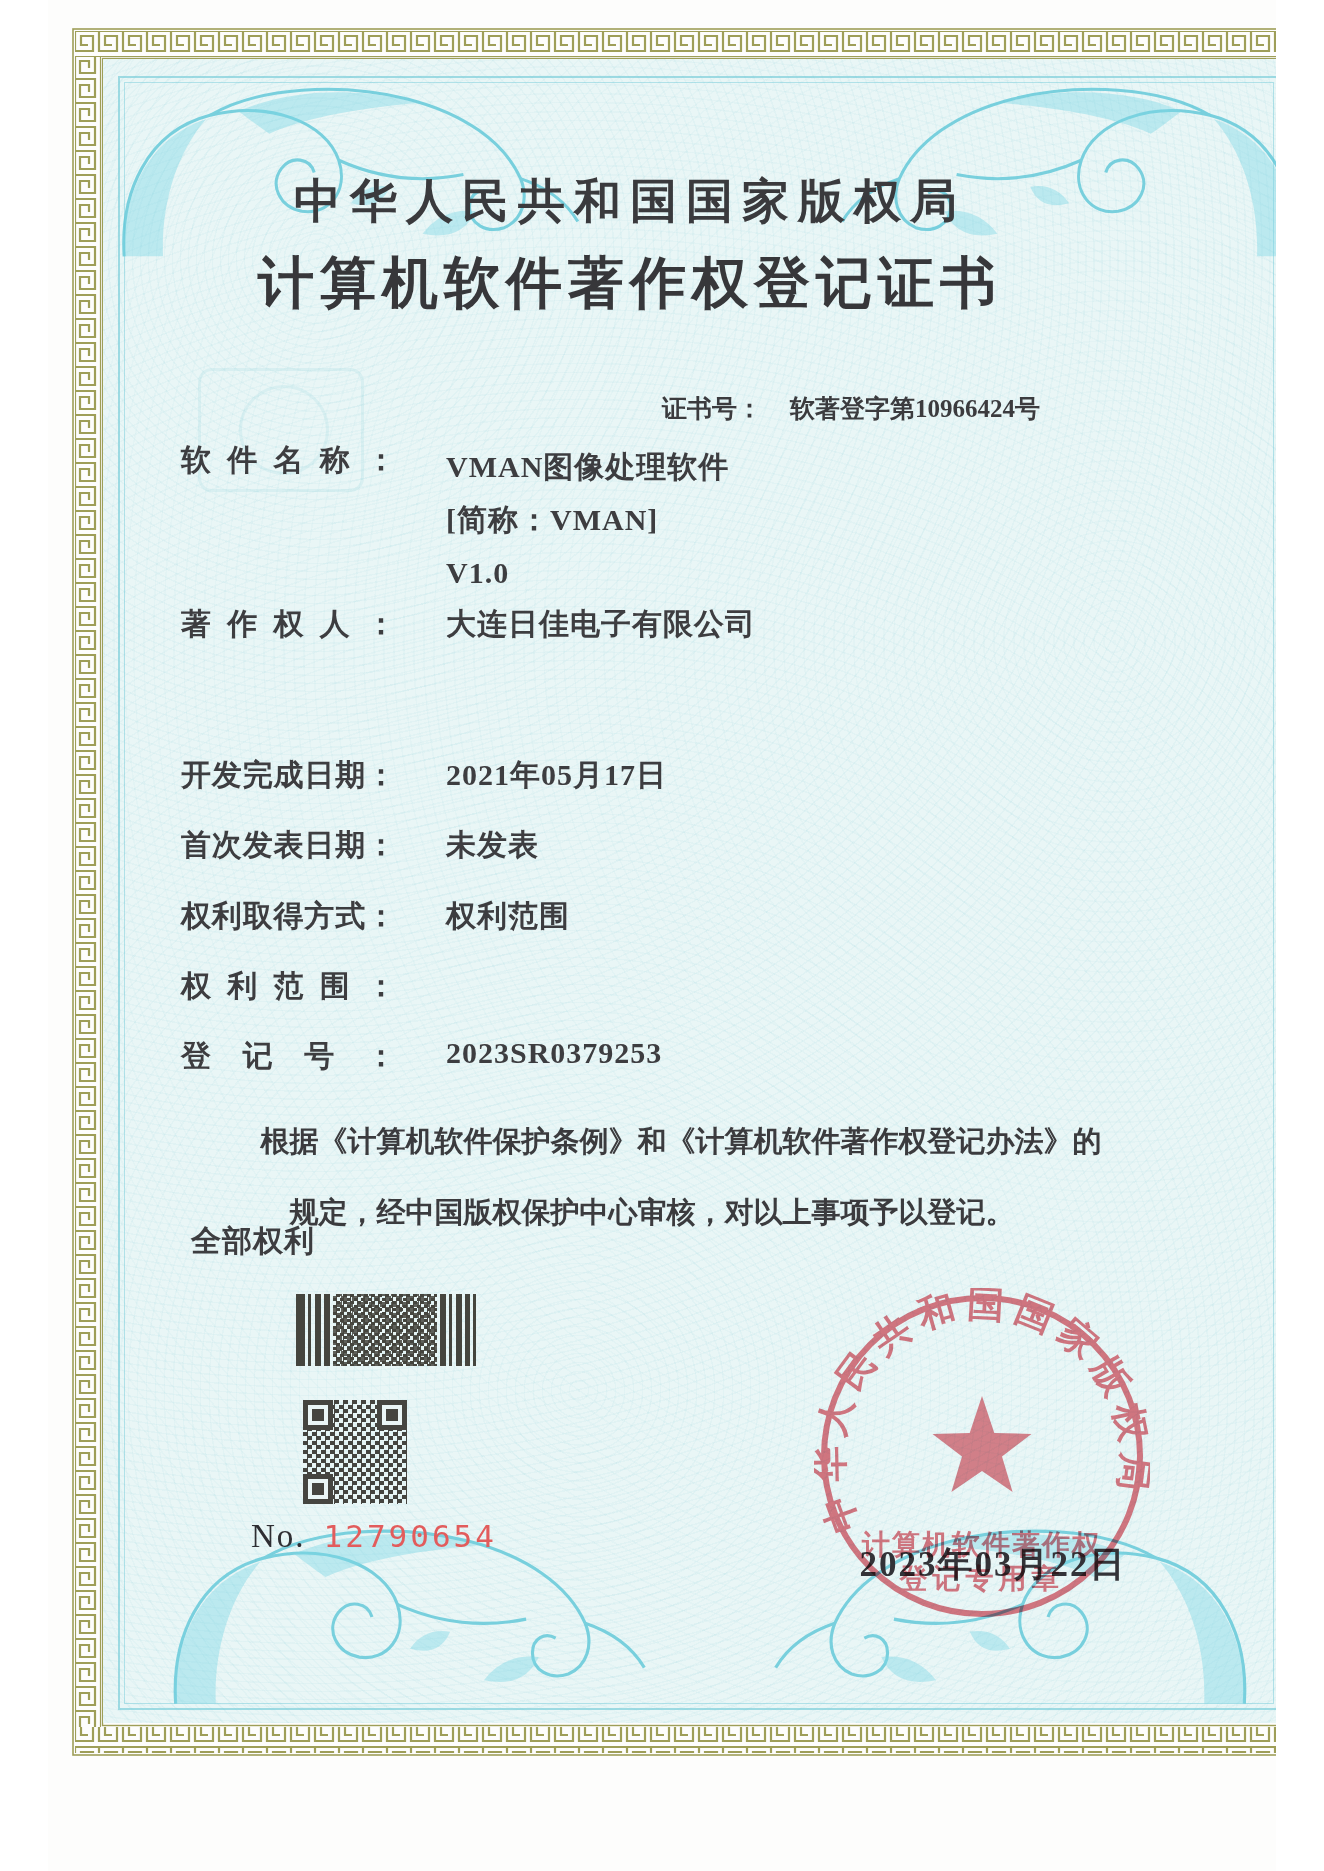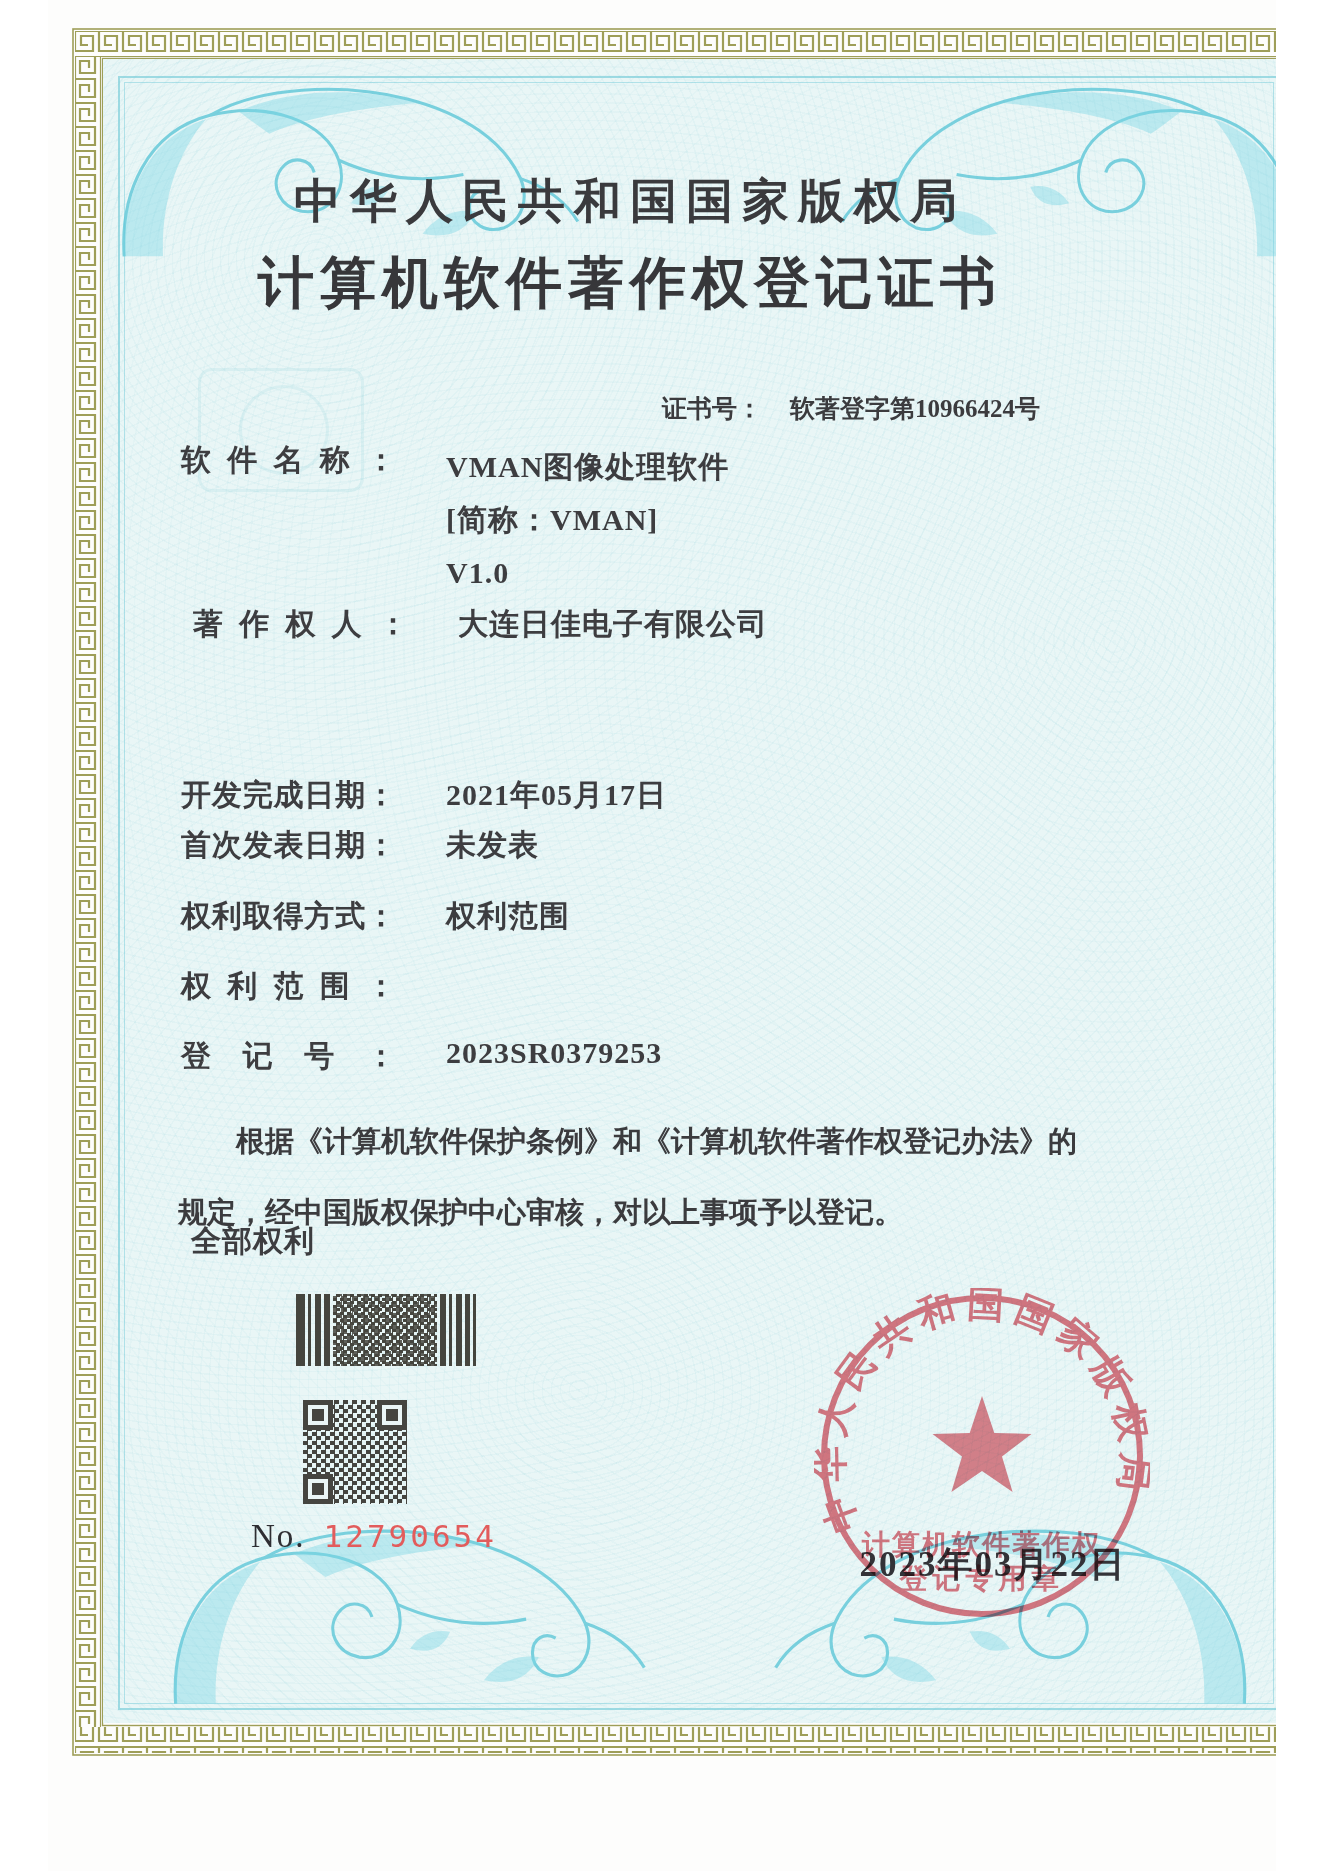--- a/index.html
+++ b/index.html
@@ -54,29 +54,29 @@
   .certno .gap{display:inline-block;width:28px;}
   .fields{position:absolute;left:133px;top:0;width:1000px;}
   .frow{position:absolute;display:flex;align-items:flex-start;font-size:30px;font-weight:700;gap:40px;}
   .flabel{
     display:inline-block;width:215px;text-align:justify;text-align-last:justify;
     flex:0 0 215px;
   }
   .fval{margin-left:10px;white-space:nowrap;letter-spacing:1px;}
   .fval .vline{line-height:53px;}
   .row-name{top:440px;}
-  .row-owner{top:604px;margin-left:12px;}
-  .row-dev{top:755px;margin-top:20px;}
+  .row-owner{top:604px;}
+  .row-dev{top:755px;}
   .row-pub{top:825px;}
   .row-acq{top:896px;}
   .row-scope{top:966px;flex-direction:column;}
   .row-reg{top:1036px;}
   .statement{
     position:absolute;left:130px;right:150px;top:1106px;
-    font-size:29px;font-weight:700;color:#3b3b3e;
+    font-size:29px;font-weight:700;color:#3b3b3e;text-align:center;
   }
   .statement .sline{line-height:71px;white-space:nowrap;}
   .statement .sline.indent{text-indent:2em;}
   
   .barcode{position:absolute;left:248px;top:1294px;width:180px;height:72px;display:flex;}
   .bc-left{width:34px;height:100%;
     background:linear-gradient(90deg,#45453e 0 9px,rgba(0,0,0,0) 9px 12px,#45453e 12px 15px,rgba(0,0,0,0) 15px 19px,#45453e 19px 25px,rgba(0,0,0,0) 25px 28px,#45453e 28px 34px);}
   .bc-mid{flex:1;height:100%;margin:0 3px;
     background-image:
       repeating-conic-gradient(#45453e 0% 25%, rgba(0,0,0,0) 0% 50%),

